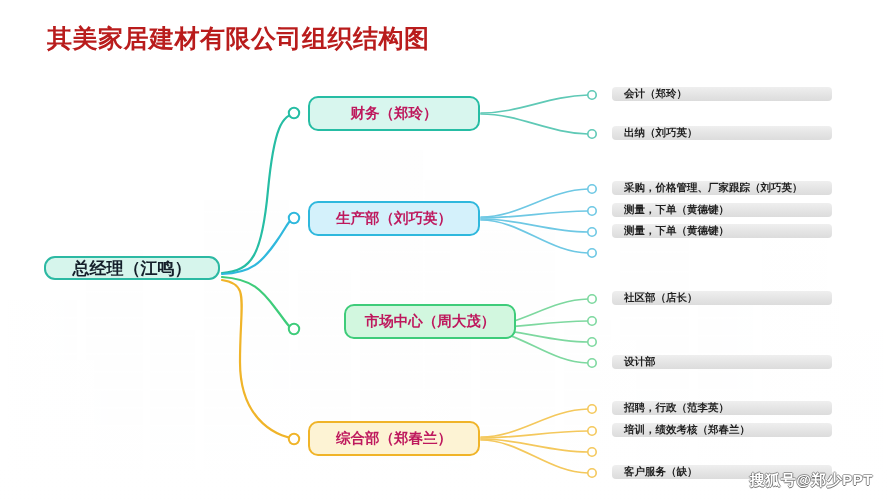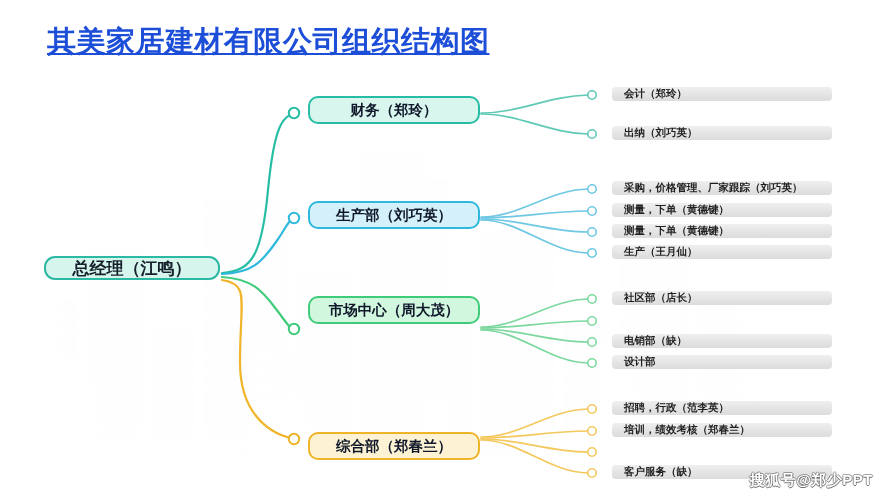--- a/index.html
+++ b/index.html
@@ -41,26 +41,25 @@
         rgba(255,255,255,0.74) 450px,
         rgba(255,255,255,0.86) 700px,
         rgba(255,255,255,0.94) 887px);
   }
 
   
   #title {
     position: absolute;
     left: 47px; top: 22px;
     z-index: 6;
-    font-size: 29px;
-    font-weight: bold;
-    color: #1d4ed8;
+    font-size: 25px;
+    font-weight: bold;
+    color: #b91c1c;
     letter-spacing: 0.5px;
     white-space: nowrap;
-    text-decoration: underline;
   }
 
   
   #links {
     position: absolute;
     left: 0; top: 0;
     width: 887px; height: 500px;
     z-index: 3;
   }
 
@@ -79,30 +78,30 @@
     left: 44px; top: 256px;
     width: 176px; height: 24px;
     font-size: 17px;
     color: #15202b;
     background: #d6f5ec;
     border: 2px solid #2cb9a3;
     border-radius: 11px;
   }
   .node-l2 {
     left: 308px;
-    width: 172px; height: 28px;
+    width: 172px; height: 35px;
     font-size: 14.5px;
-    color: #0f172a;
+    color: #be185d;
     border-width: 2px;
     border-style: solid;
   }
   .n-finance  { top: 96px;  background: #d8f6ee; border-color: #26bda4; }
   .n-prod     { top: 201px; background: #d4f1fb; border-color: #2fb8dd; }
-  .n-market   { top: 296px; background: #d2f7df; border-color: #3ecc7a; }
-  .n-general  { top: 432px; background: #fdf3d4; border-color: #f0b429; }
+  .n-market   { top: 304px; background: #d2f7df; border-color: #3ecc7a; margin-left: 36px; }
+  .n-general  { top: 421px; background: #fdf3d4; border-color: #f0b429; }
 
   .leaf {
     position: absolute;
     z-index: 5;
     left: 612px;
     width: 220px; height: 14px;
     display: flex;
     align-items: center;
     padding-left: 12px;
     border-radius: 4px;
@@ -271,24 +270,22 @@
   <div class="node node-l2 n-prod">生产部（刘巧英）</div>
   <div class="node node-l2 n-market">市场中心（周大茂）</div>
   <div class="node node-l2 n-general">综合部（郑春兰）</div>
 
   <div class="leaf" style="top:87px">会计（郑玲）</div>
   <div class="leaf" style="top:181px">采购，价格管理、厂家跟踪（刘巧英）</div>
 
   <div class="leaf" style="top:126px">出纳（刘巧英）</div>
   <div class="leaf" style="top:203px">测量，下单（黄德键）</div>
   <div class="leaf" style="top:224px">测量，下单（黄德键）</div>
-  <div class="leaf" style="top:245px">生产（王月仙）</div>
 
   <div class="leaf" style="top:291px">社区部（店长）</div>
-  <div class="leaf" style="top:334px">电销部（缺）</div>
   <div class="leaf" style="top:355px">设计部</div>
 
   <div class="leaf" style="top:401px">招聘，行政（范李英）</div>
   <div class="leaf" style="top:423px">培训，绩效考核（郑春兰）</div>
   <div class="leaf" style="top:465px">客户服务（缺）</div>
 
   <div id="watermark">搜狐号@郑少PPT</div>
 
 </div>
 

